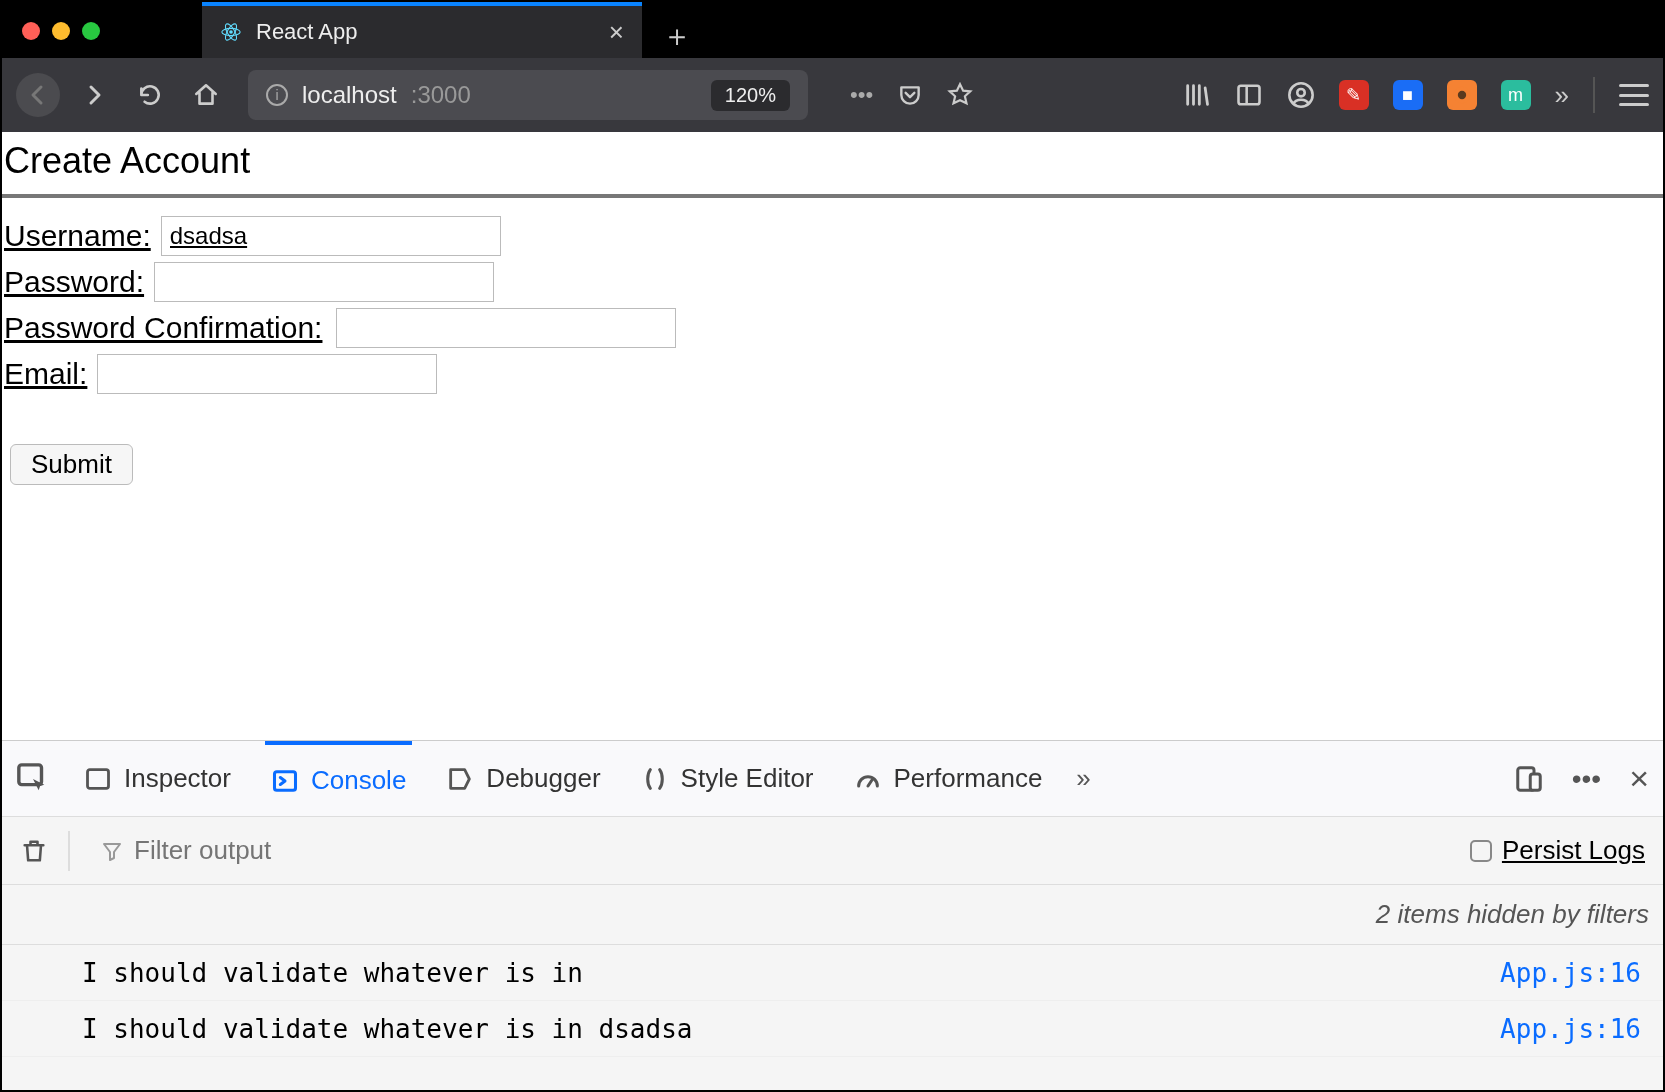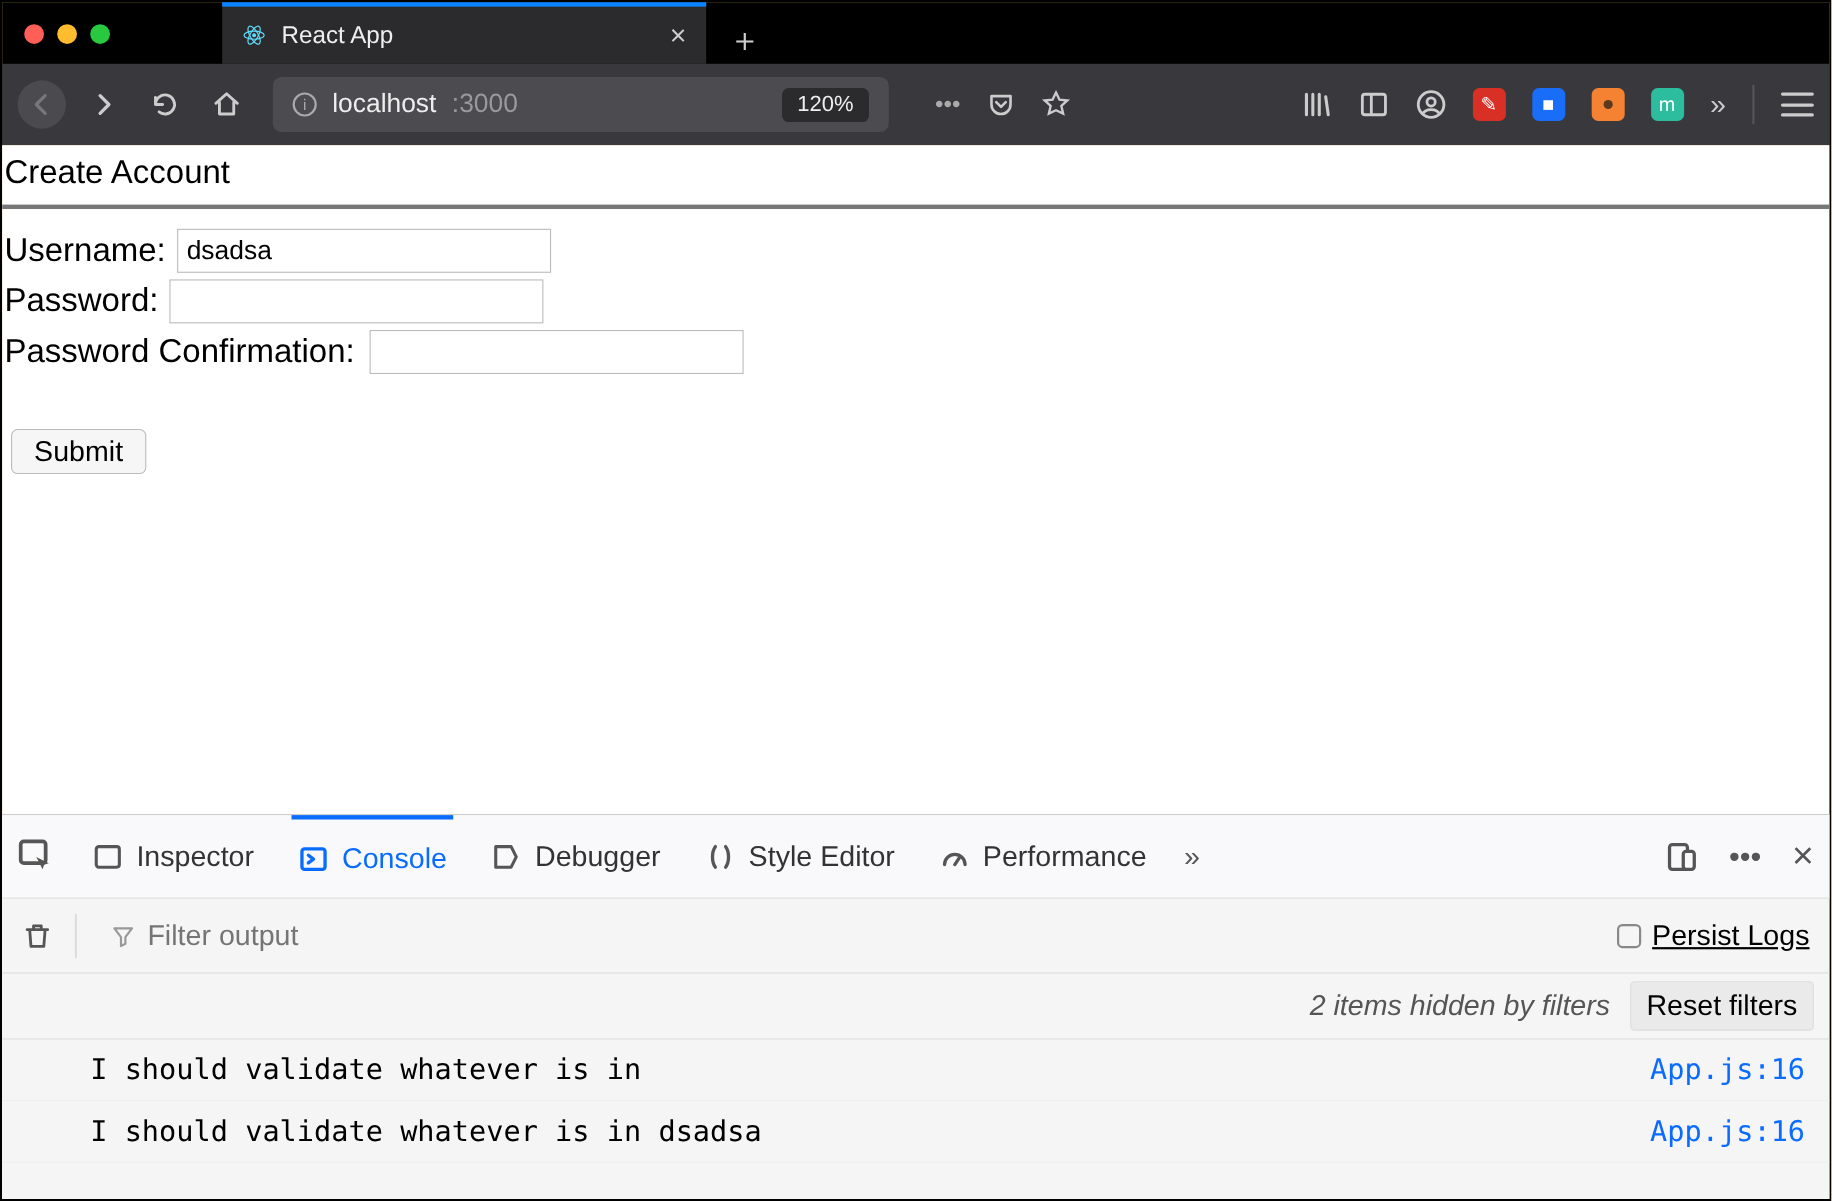--- a/index.html
+++ b/index.html
@@ -23,24 +23,24 @@
   .zoom-badge { margin-left:auto; background:#2b2b2e; color:#eee; padding:4px 14px; border-radius:6px; font-size:20px;}
   .addr-icons { display:flex; align-items:center; gap:24px; margin-left:30px; color:#aaa; font-size:22px;}
   .right-icons { margin-left:auto; display:flex; align-items:center; gap:24px; color:#ccc;}
   .ext { width:30px; height:30px; border-radius:6px; display:flex; align-items:center; justify-content:center; font-size:18px;}
   .ext.red{background:#d93025;color:#fff;} .ext.blue{background:#1a6df6;color:#fff;} .ext.orange{background:#f58233;} .ext.teal{background:#2bbd9e;color:#fff;}
   .chev { font-size:26px; color:#ccc;}
   .burger { width:30px; height:22px; display:flex; flex-direction:column; justify-content:space-between;}
   .burger div{height:3px;background:#ccc;border-radius:2px;}
   
   .page { position:absolute; left:0; top:130px; right:0; bottom:0; background:#fff; }
-  .page h1.title { font-size:30px; font-weight:400; padding:8px 4px 12px 2px; }
+  .page h1.title { font-size:36px; font-weight:400; padding:8px 4px 12px 2px; }
   .hr { height:4px; background:#777; margin-bottom:18px;}
   .form { padding:0 2px; font-size:30px; }
-  .form .row { display:flex; align-items:center; gap:10px; margin-bottom:6px;}
+  .form .row { display:flex; align-items:center; gap:10px; margin-bottom:6px;text-decoration:underline;}
   .form label { font-size:30px; }
   .form input[type=text], .form input[type=password]{ height:40px; border:1px solid #bbb; font-size:24px; padding:2px 8px; width:340px; background:#fff;}
   .form .row.username input{width:340px;} .form .row.pwc input{width:340px; margin-left:4px;}
   .submit-row{ margin-top:50px; margin-left:6px;}
   .submit-btn{ font-size:26px; padding:4px 20px; border:1px solid #bbb; border-radius:6px; background:#f6f6f6;}
   
   .devtools { position:absolute; left:0; right:0; bottom:0; top:608px; border-top:1px solid #ccc; background:#f5f5f5; font-size:26px;}
   .devtabs { height:76px; border-bottom:1px solid #ddd; display:flex; align-items:center; padding:0 14px; gap:28px; background:#f9f9fb;}
   .devtabs .pick { width:34px; height:34px;}
   .devtab { display:flex; align-items:center; gap:12px; color:#333; padding:0 6px; height:100%;text-align:center;}
@@ -184,20 +184,24 @@
         <input type="text" value="dsadsa" style="">
       </div>
       <div class="row">
         <label>Password:</label>
         <input type="password" value="" style="">
       </div>
       <div class="row pwc">
         <label>Password Confirmation:</label>
         <input type="password" value="" style="">
       </div>
+      <div class="row">
+        <label>Email:</label>
+        <input type="text" value="" style="">
+      </div>
       <div class="submit-row">
         <button class="submit-btn">Submit</button>
       </div>
     </div>
 
     <div class="devtools">
       <div class="devtabs">
         <span class="pick">
           <svg width="34" height="34" viewBox="0 0 24 24">
               <rect x="2" y="2" width="16" height="14" rx="2" fill="none" stroke="#555" stroke-width="2.4"></rect>
@@ -261,21 +265,20 @@
           <input type="text" placeholder="Filter output" style="">
         </div>
         <div class="persist">
           <span class="cb"></span>
           <span>Persist Logs</span>
         </div>
       </div>
 
       <div class="devtools-row3">
         <span class="hidden-text">2 items hidden by filters</span>
-        <button class="reset-btn">Reset filters</button>
       </div>
 
 
       <div class="logrows">
         <div class="logrow">
           <span>I should validate whatever is in</span>
           <span class="src">App.js:16</span>
         </div>
         <div class="logrow">
           <span>I should validate whatever is in  dsadsa</span>

